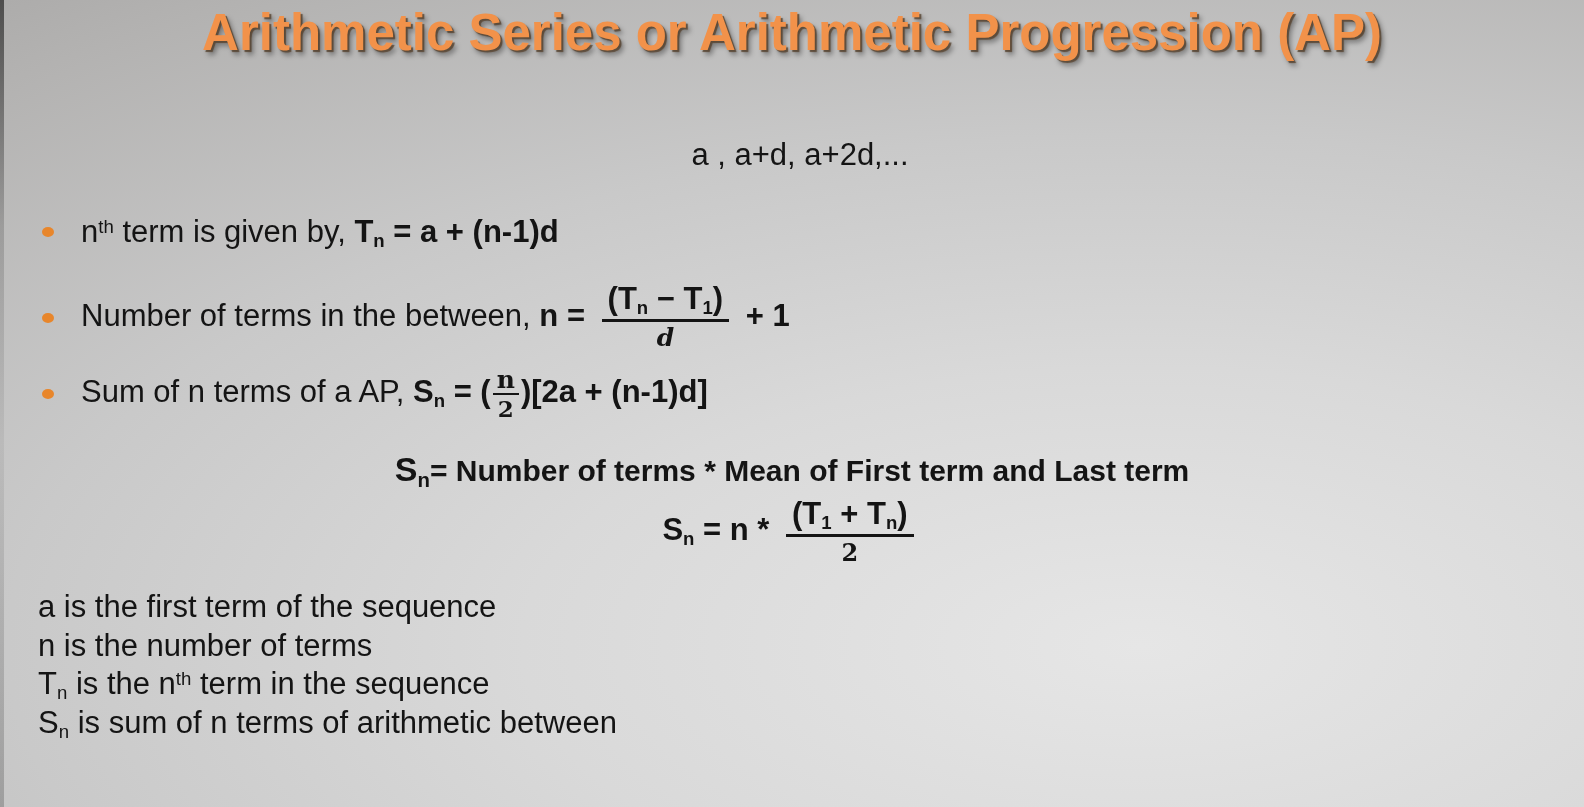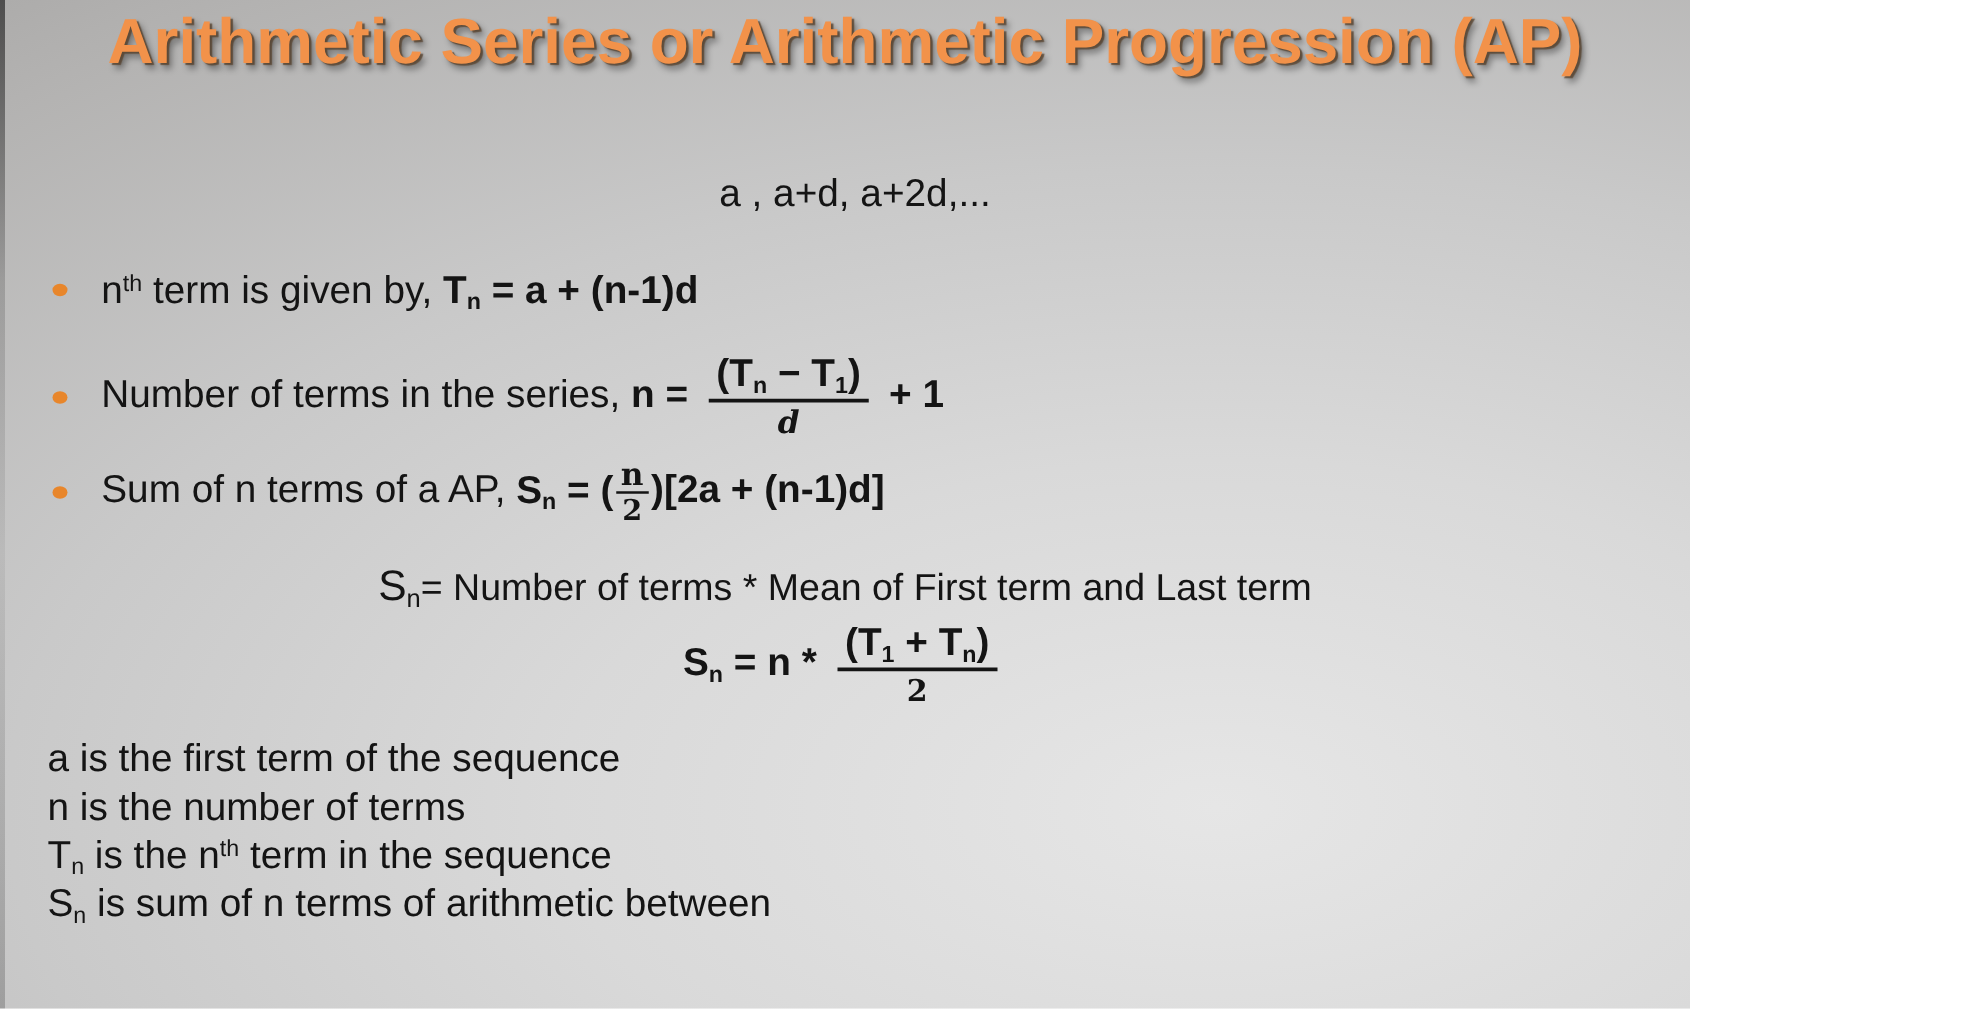--- a/index.html
+++ b/index.html
@@ -1,20 +1,20 @@
 <!DOCTYPE html>
 <html><head>
 <meta charset="utf-8">
 <style>
   * { margin:0; padding:0; box-sizing:border-box; }
   html,body { width:1584px; height:807px; }
   body { font-family:"Liberation Sans", sans-serif; overflow:hidden; }
 
   .slide {
-    position:relative; width:1352px; height:807px; overflow:hidden;
+    position:relative; width:1584px; height:807px; overflow:hidden;
     background: radial-gradient(130% 115% at 72% 80%,
       #e6e6e6 0%, #d9d9d9 30%, #c9c9c9 55%, #b3b2b1 82%, #a3a2a1 100%);
     color:#141414;
   }
   .slide::before {
     content:""; position:absolute; left:0; top:0; bottom:0; width:4px;
     background:linear-gradient(180deg, rgba(15,15,15,.6), rgba(15,15,15,.18) 28%,
       rgba(15,15,15,.06) 55%, rgba(15,15,15,.22) 100%);
     pointer-events:none;
   }
@@ -66,21 +66,21 @@
     font-family:"DejaVu Serif", serif; font-weight:bold; font-size:25px;
     line-height:1.0; border-bottom:2px solid #141414; padding:0 4px 1px;
   }
   .stack .sden {
     font-family:"DejaVu Serif", serif; font-weight:bold; font-size:23px;
     line-height:1.0; padding-top:2px;
   }
 
   .sum1 {
     position:absolute; top:450px; left:0; right:0; text-align:center;
-    font-weight:normal; font-size:30px; white-space:nowrap;
+    font-weight:bold; font-size:30px; white-space:nowrap;
   }
   .sum1 .s-big { font-size:34px; }
 
   .sum2 {
     position:absolute; top:498px; left:0; right:0; text-align:center;
     font-weight:bold; font-size:32px; white-space:nowrap;
   }
 
   .defs {
     position:absolute; left:38px; top:588px;
@@ -96,21 +96,21 @@
 
   <div class="intro2">a , a+d, a+2d,...</div>
 
   <div class="bullet b1">
     <span class="dot"></span>
     <span class="btext"><span>n</span><sup class="sup">th</sup><span> term is given by, </span><span class="bold"><span>T</span><sub class="sub">n</sub><span> = a + (n-1)d</span></span></span>
   </div>
 
   <div class="bullet b2">
     <span class="dot"></span>
-    <span class="btext"><span>Number of terms in the series, </span><span class="bold">n = </span><span class="frac">
+    <span class="btext"><span>Number of terms in the between, </span><span class="bold">n = </span><span class="frac">
           <span class="num"><span>(T</span><sub class="sub">n</sub><span> − T</span><sub class="sub">1</sub><span>)</span></span>
           <span class="den-d">d</span>
         </span><span class="bold"> + 1</span></span>
   </div>
 
   <div class="bullet b3">
     <span class="dot"></span>
     <span class="btext"><span>Sum of n terms of a AP, </span><span class="bold"><span>S</span><sub class="sub">n</sub><span> = (</span></span><span class="stack">
           <span class="snum">n</span>
           <span class="sden">2</span>

